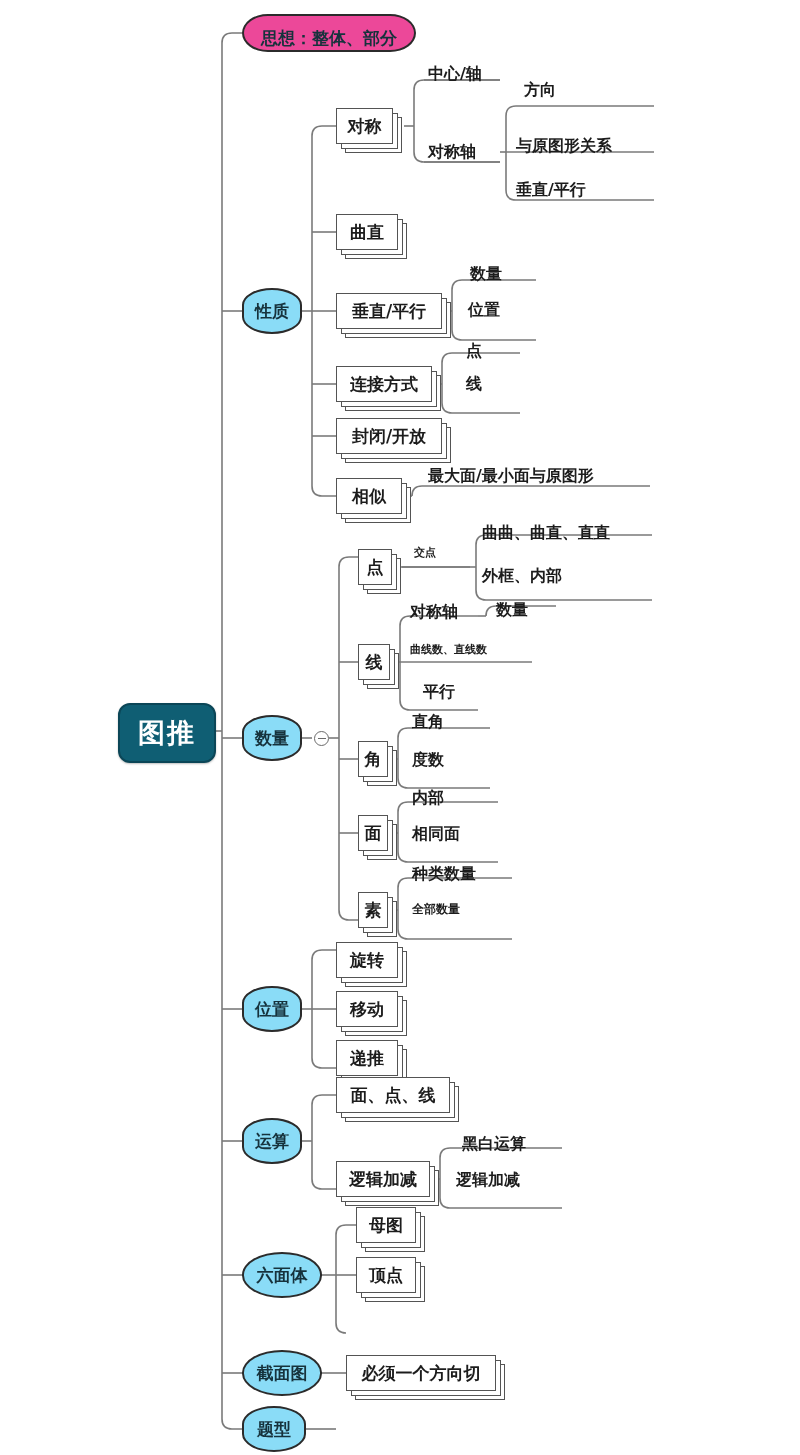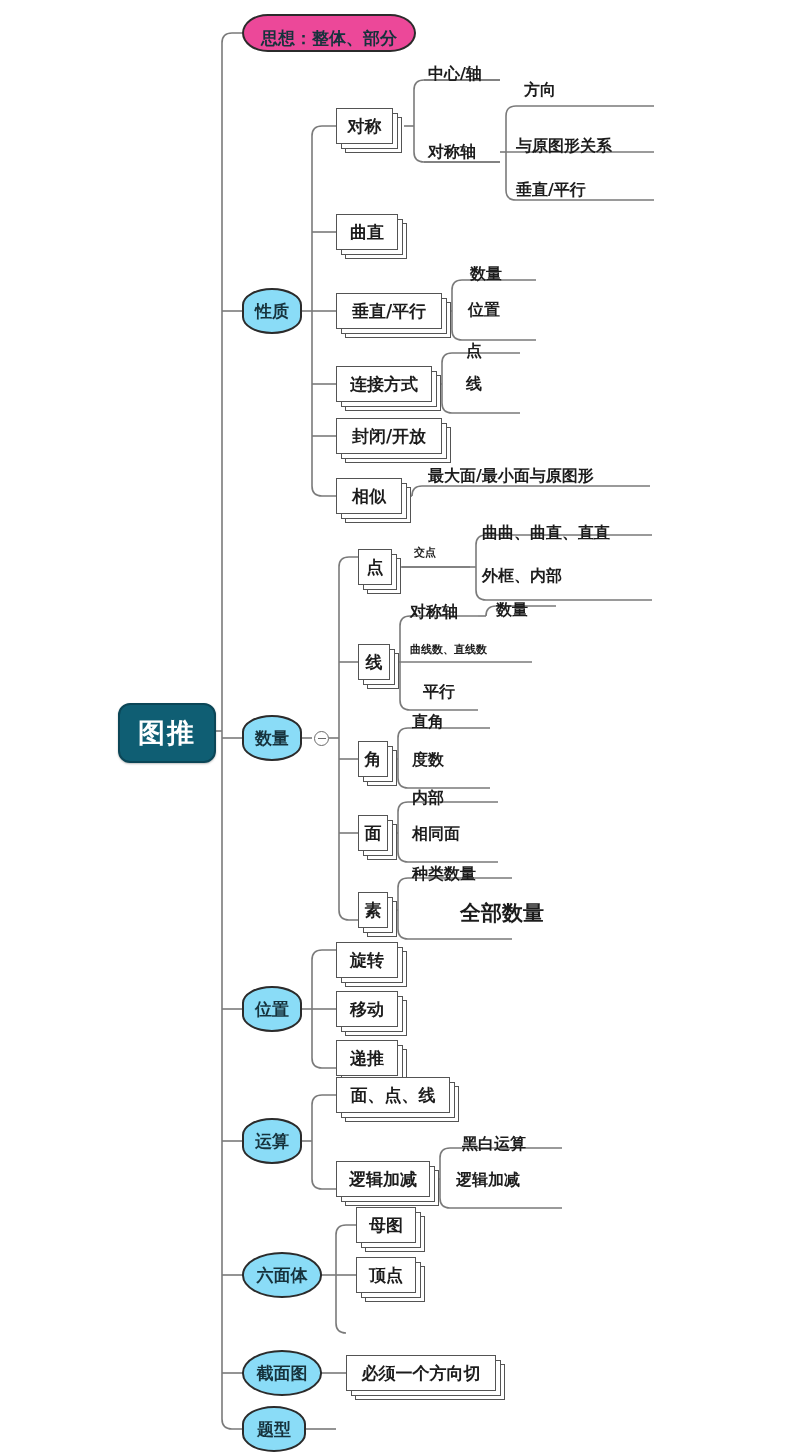--- a/index.html
+++ b/index.html
@@ -465,18 +465,18 @@
   <div class="leaf" style="left:410px; top:644px; font-size:11px;">曲线数、直线数</div>
   <div class="leaf" style="left:410px; top:684px; font-size:16px;margin-left:13px;">平行</div>
 
   <div class="leaf" style="left:412px; top:714px; font-size:16px;">直角</div>
   <div class="leaf" style="left:412px; top:752px; font-size:16px;">度数</div>
 
   <div class="leaf" style="left:412px; top:790px; font-size:16px;">内部</div>
   <div class="leaf" style="left:412px; top:826px; font-size:16px;">相同面</div>
 
   <div class="leaf" style="left:412px; top:866px; font-size:16px;">种类数量</div>
-  <div class="leaf" style="left:412px; top:903px; font-size:21px;margin-left:48px;">全部数量</div>
+  <div class="leaf" style="left:412px; top:903px; font-size:12px;">全部数量</div>
 
   <div class="leaf" style="left:462px; top:1136px; font-size:16px;">黑白运算</div>
   <div class="leaf" style="left:456px; top:1172px; font-size:16px;">逻辑加减</div>
 
 </div>
 
 </body></html>

